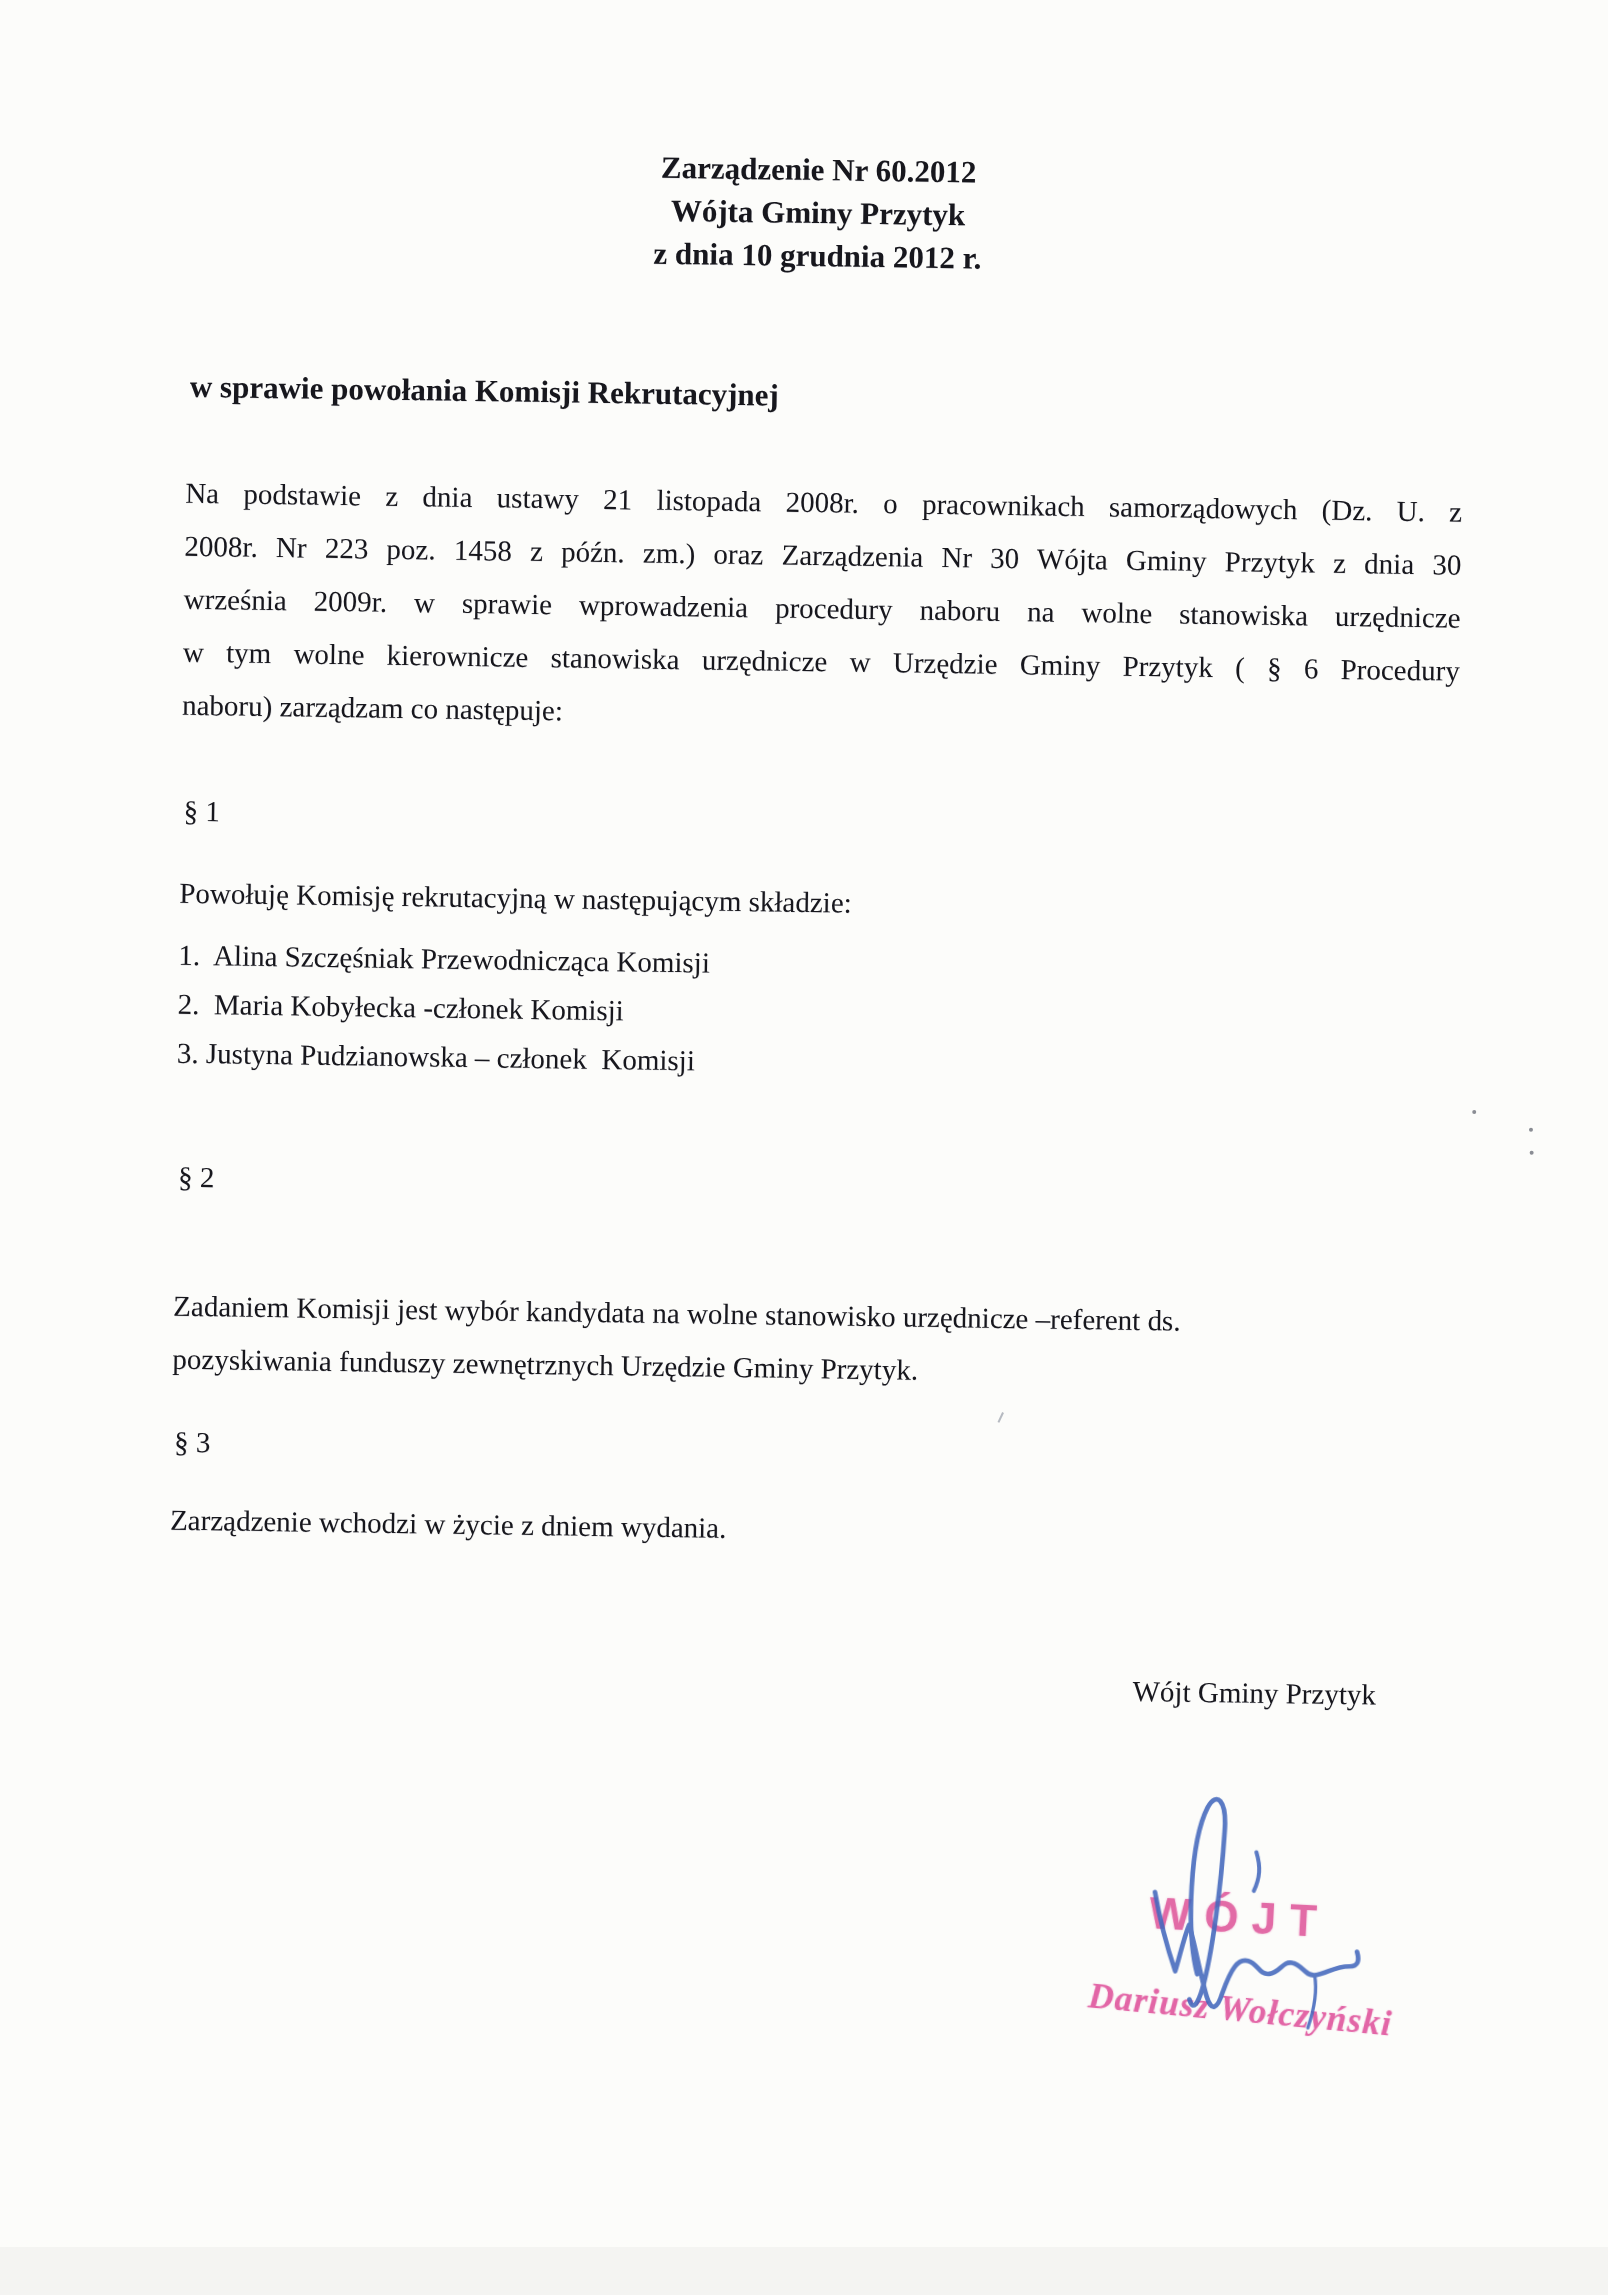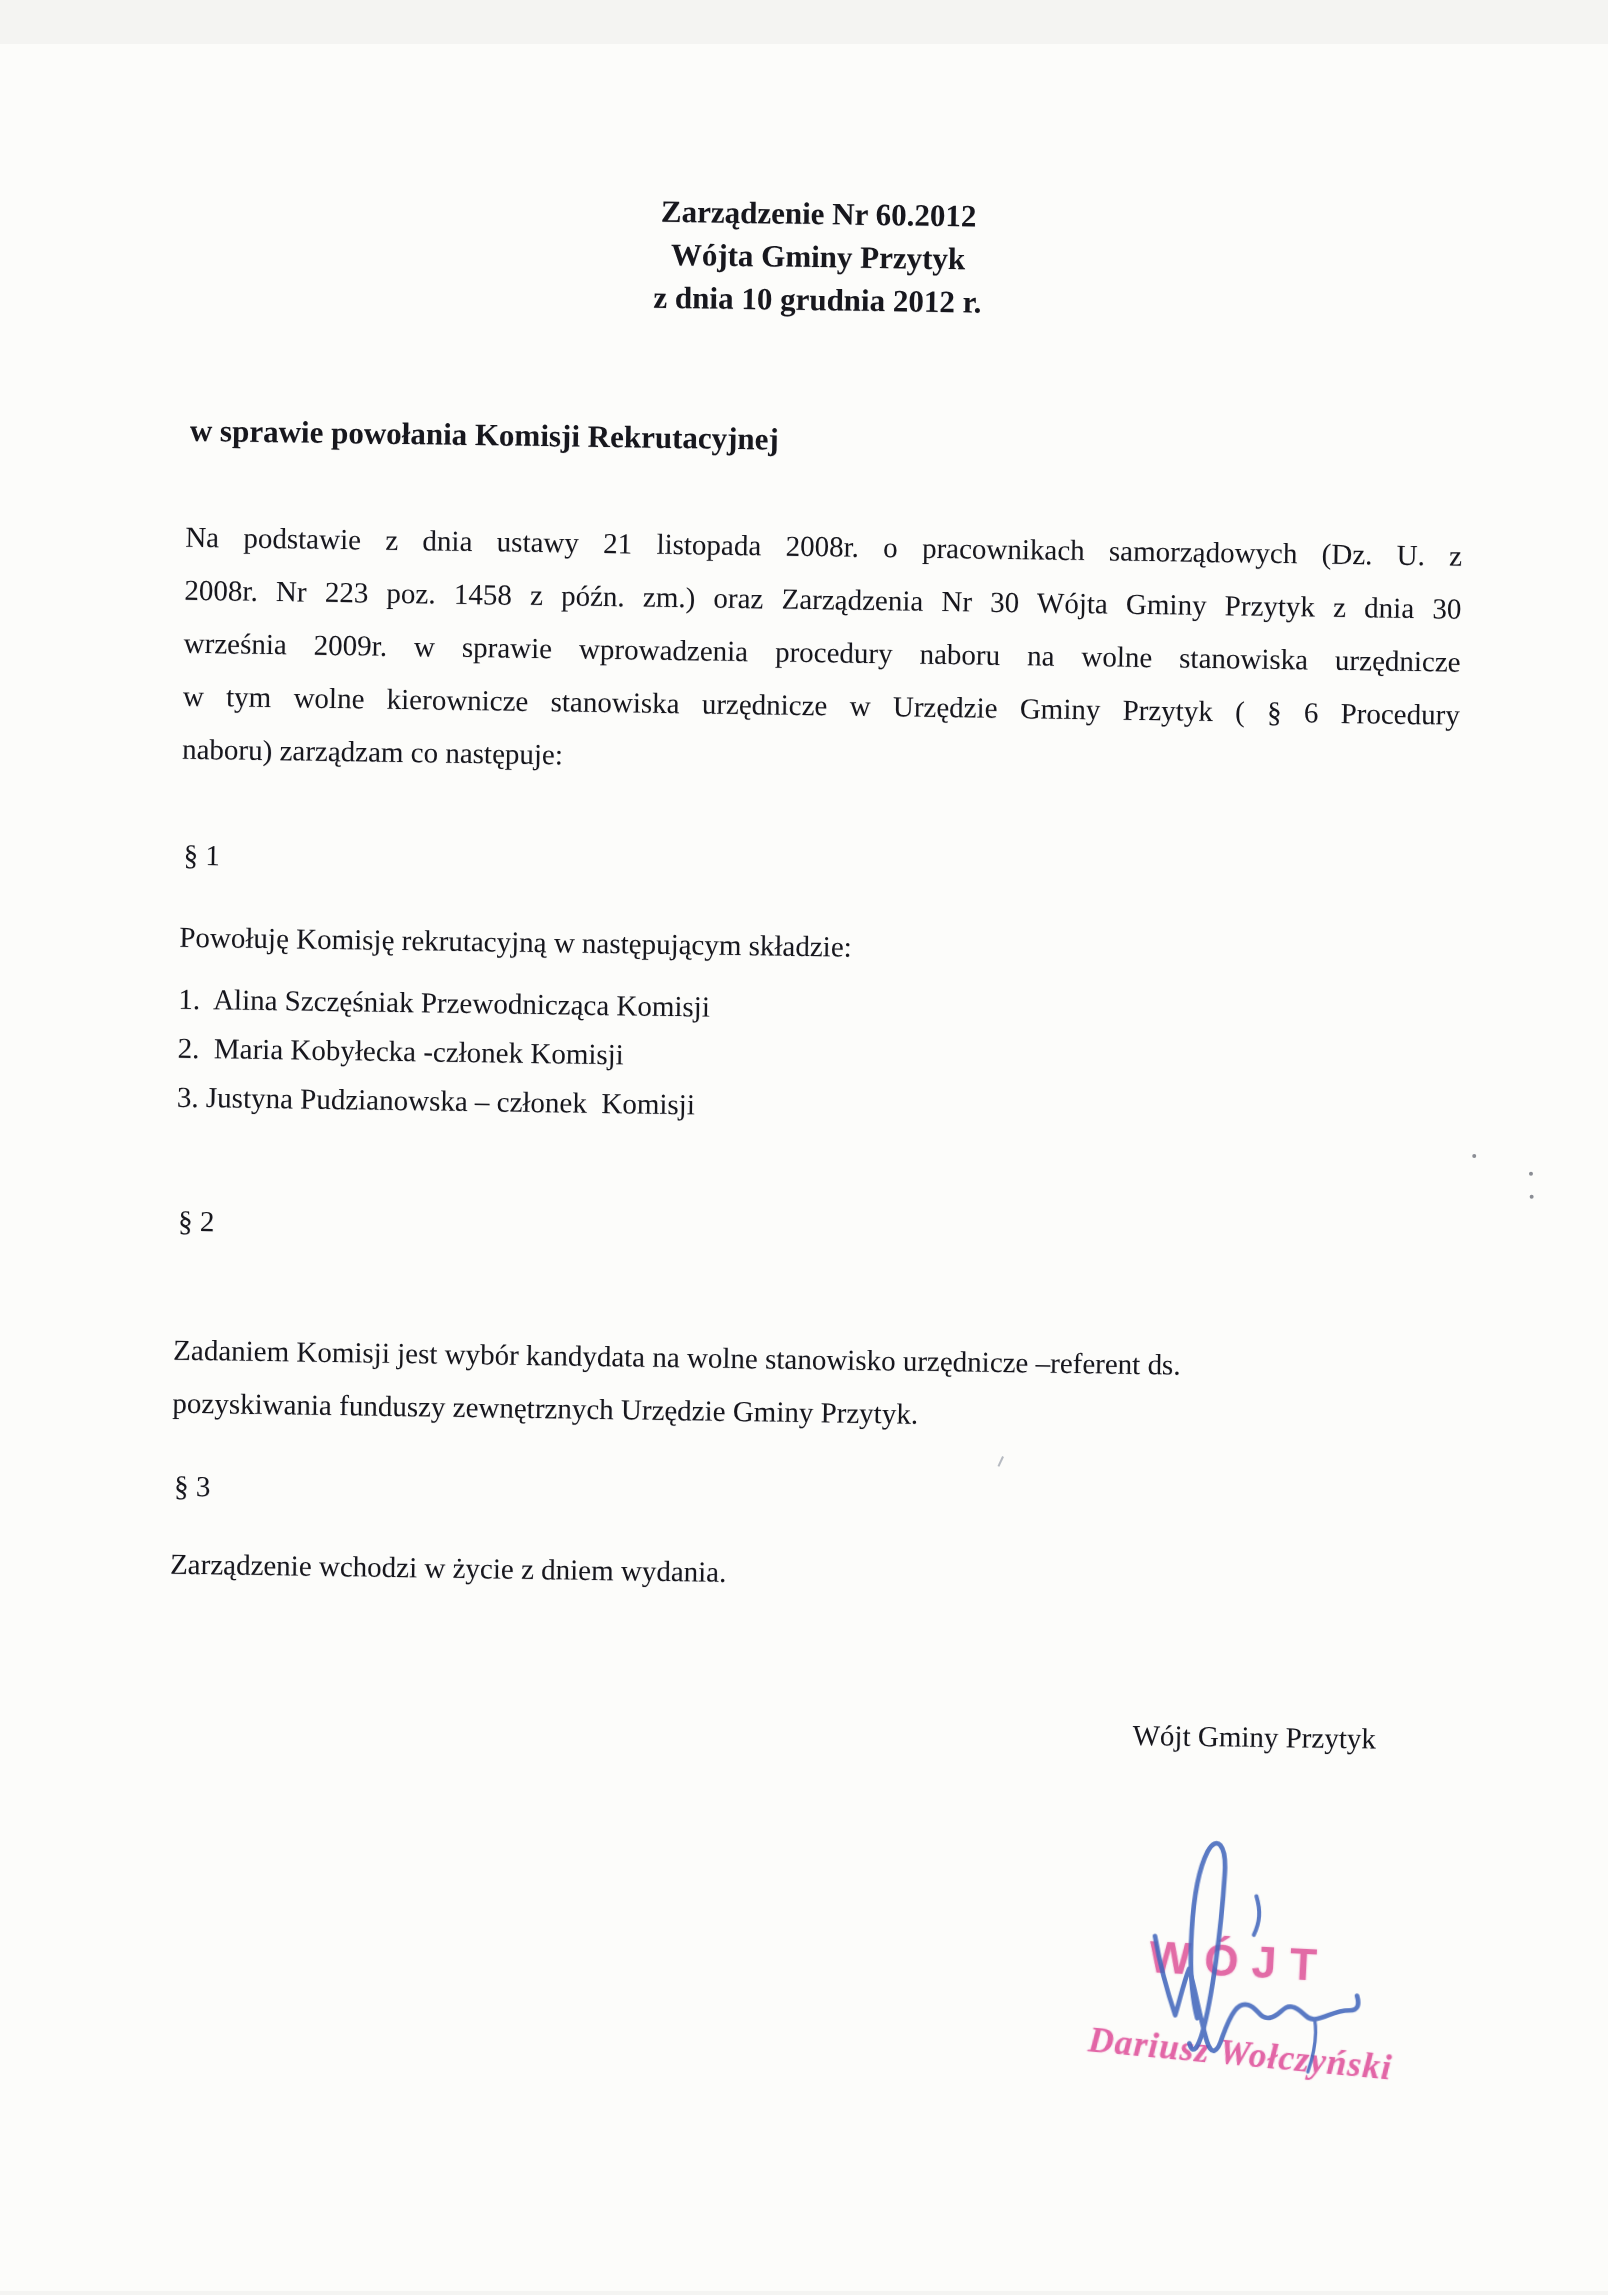--- a/index.html
+++ b/index.html
@@ -5,21 +5,20 @@
   html,body{margin:0;padding:0;}
   body{
     width:1609px;height:2295px;
     background:#f4f4f2;
     font-family:"Liberation Serif","DejaVu Serif",serif;
   }
   .page{
     position:relative;width:1609px;height:2247px;overflow:hidden;
     background:#fcfcfa;
     color:#17171d;
-    margin-top:44px;
   }
   .doc{
     position:absolute;inset:0;
     transform:rotate(0.85deg);
     transform-origin:50% 50%;
   }
   [data-bind]{white-space:pre-wrap;}
   .txt{text-shadow:0.4px 0.5px 0 rgba(55,55,90,0.16);}
   .abs{position:absolute;}
 

